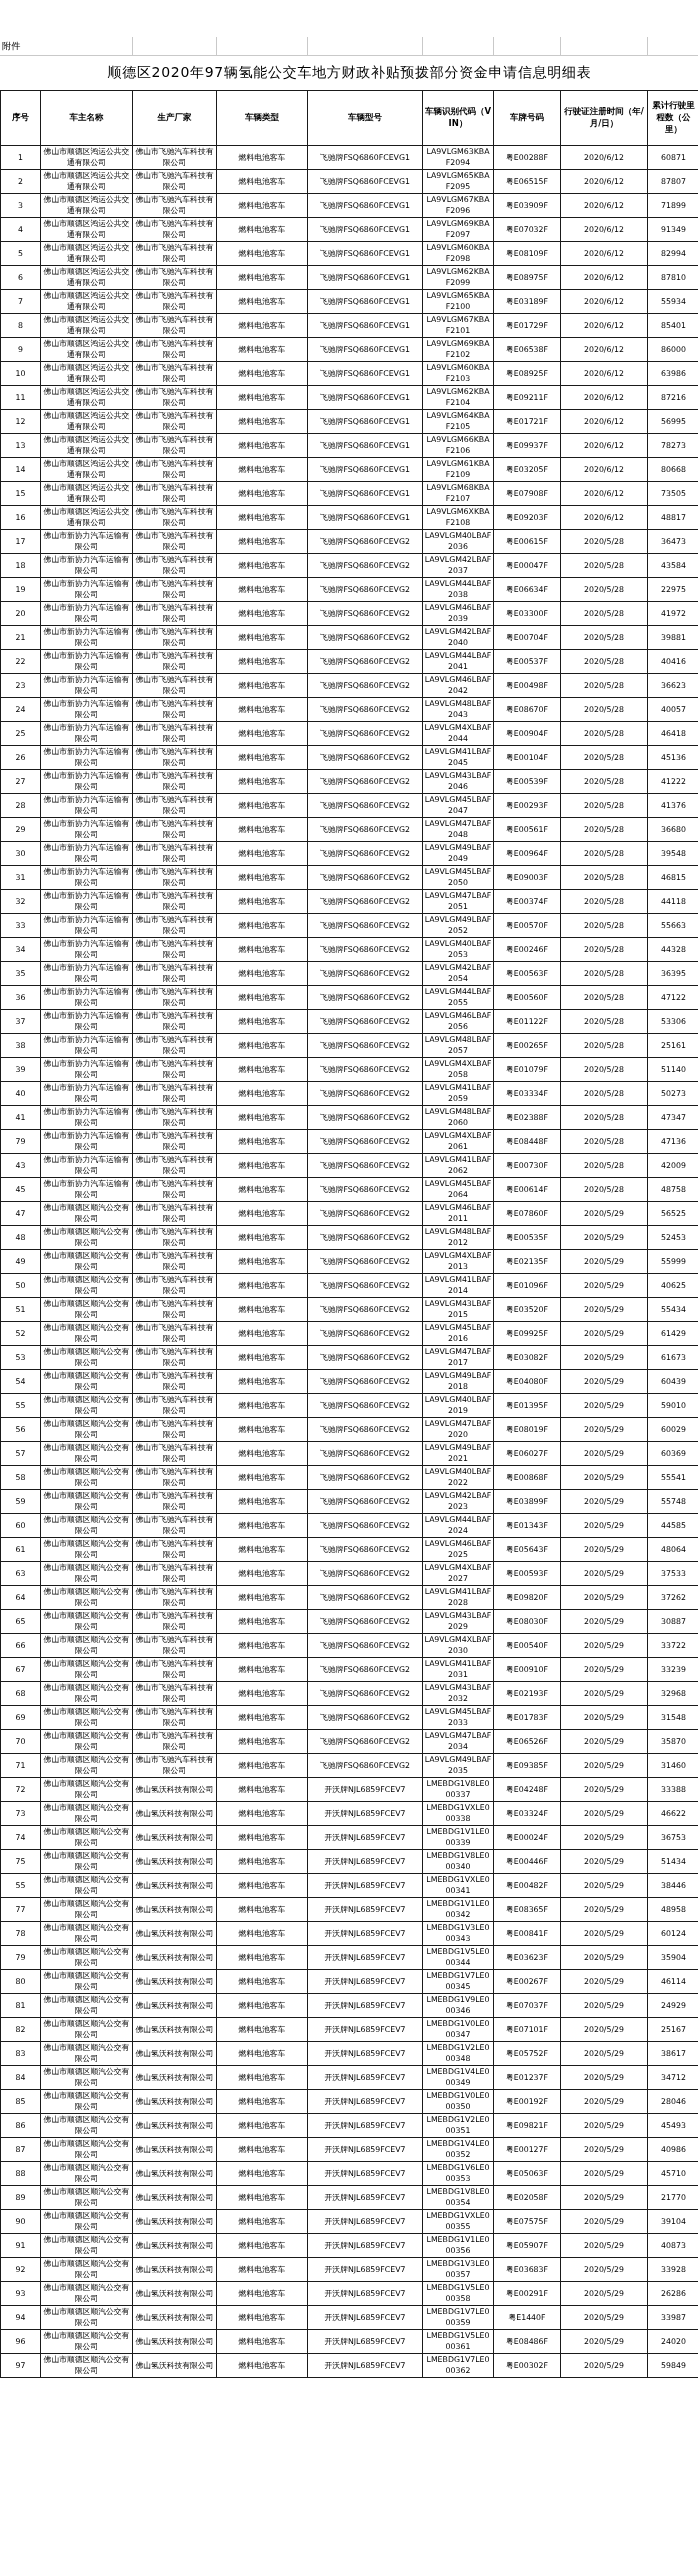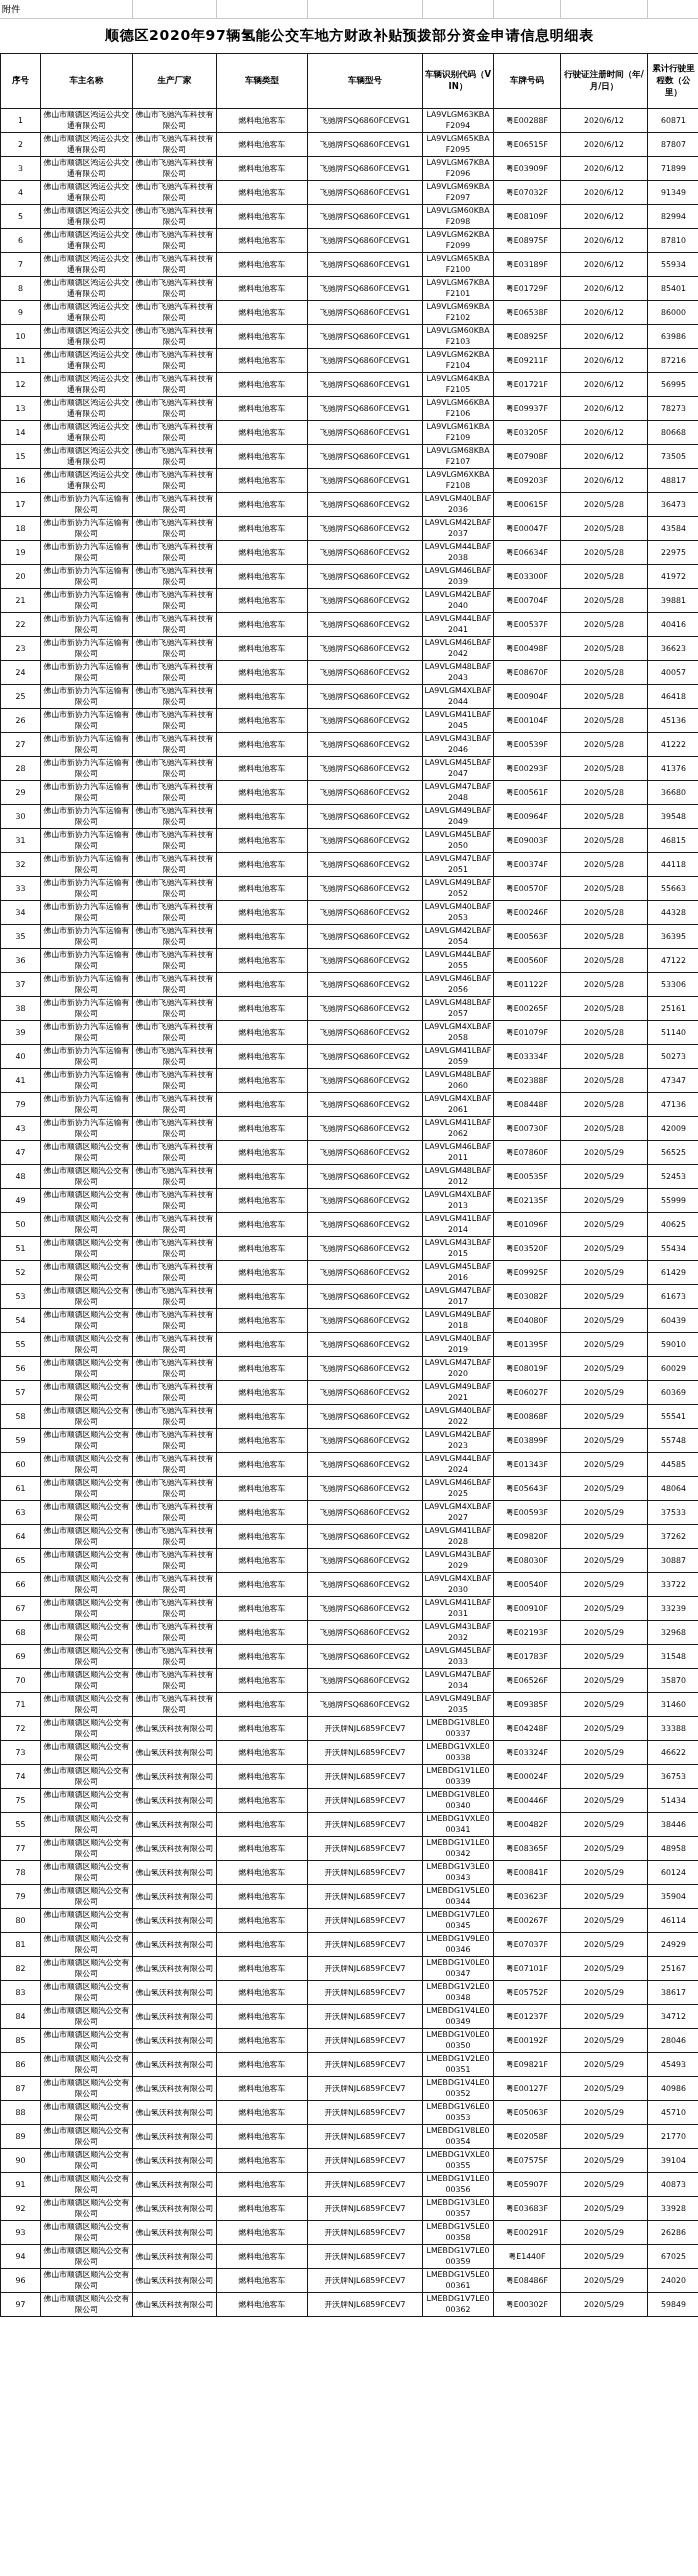--- a/index.html
+++ b/index.html
@@ -1,24 +1,24 @@
 <!DOCTYPE html>
 <html style="font-size:11.4px"><head>
 <meta charset="utf-8">
 <style>
   html,body{margin:0;padding:0;background:#fff;}
   .page{width:699px;font-family:"DejaVu Sans",sans-serif;color:#000;background:#fff;}
   
-  .grid-strip{display:flex;height:18.4px;border-bottom:0.7px solid #c9c9c9;}
+  .grid-strip{display:flex;height:18.4px;border-bottom:0.7px solid #c9c9c9;margin-top:37px;}
   .grid-strip .gcell{border-right:0.7px solid #c9c9c9;box-sizing:border-box;height:100%;
     font-size:9.2px;line-height:17px;padding-left:2.1px;}
   
   .title-row{height:34px;display:flex;align-items:center;justify-content:center;
     border-bottom:0;}
-  .title-row .title{font-size:14px;font-weight:bold;letter-spacing:0.7px;}
+  .title-row .title{font-size:14px;font-weight:normal;letter-spacing:0.7px;}
   
   table.main{border-collapse:collapse;table-layout:fixed;width:699px;}
   table.main th, table.main td{
     border:0.7px solid #1a1a1a;
     text-align:center;vertical-align:middle;
     padding:0.7px 1.4px;box-sizing:border-box;
     word-break:break-all;overflow:hidden;
   }
   table.main{border-top:1.4px solid #000;}
   table.main th{font-size:8.5px;font-weight:bold;height:55px;background:#fff;}
@@ -540,20 +540,31 @@
           <td>佛山市新协力汽车运输有限公司</td>
           <td>佛山市飞驰汽车科技有限公司</td>
           <td>燃料电池客车</td>
           <td>飞驰牌FSQ6860FCEVG2</td>
           <td>LA9VLGM41LBAF2062</td>
           <td>粤E00730F</td>
           <td>2020/5/28</td>
           <td>42009</td>
         </tr>
         <tr>
+          <td>45</td>
+          <td>佛山市新协力汽车运输有限公司</td>
+          <td>佛山市飞驰汽车科技有限公司</td>
+          <td>燃料电池客车</td>
+          <td>飞驰牌FSQ6860FCEVG2</td>
+          <td>LA9VLGM45LBAF2064</td>
+          <td>粤E00614F</td>
+          <td>2020/5/28</td>
+          <td>48758</td>
+        </tr>
+        <tr>
           <td>47</td>
           <td>佛山市顺德区顺汽公交有限公司</td>
           <td>佛山市飞驰汽车科技有限公司</td>
           <td>燃料电池客车</td>
           <td>飞驰牌FSQ6860FCEVG2</td>
           <td>LA9VLGM46LBAF2011</td>
           <td>粤E07860F</td>
           <td>2020/5/29</td>
           <td>56525</td>
         </tr>
@@ -1054,21 +1065,21 @@
         </tr>
         <tr>
           <td>94</td>
           <td>佛山市顺德区顺汽公交有限公司</td>
           <td>佛山氢沃科技有限公司</td>
           <td>燃料电池客车</td>
           <td>开沃牌NJL6859FCEV7</td>
           <td>LMEBDG1V7LE000359</td>
           <td>粤E1440F</td>
           <td>2020/5/29</td>
-          <td>67025</td>
+          <td>33987</td>
         </tr>
         <tr>
           <td>96</td>
           <td>佛山市顺德区顺汽公交有限公司</td>
           <td>佛山氢沃科技有限公司</td>
           <td>燃料电池客车</td>
           <td>开沃牌NJL6859FCEV7</td>
           <td>LMEBDG1V5LE000361</td>
           <td>粤E08486F</td>
           <td>2020/5/29</td>

